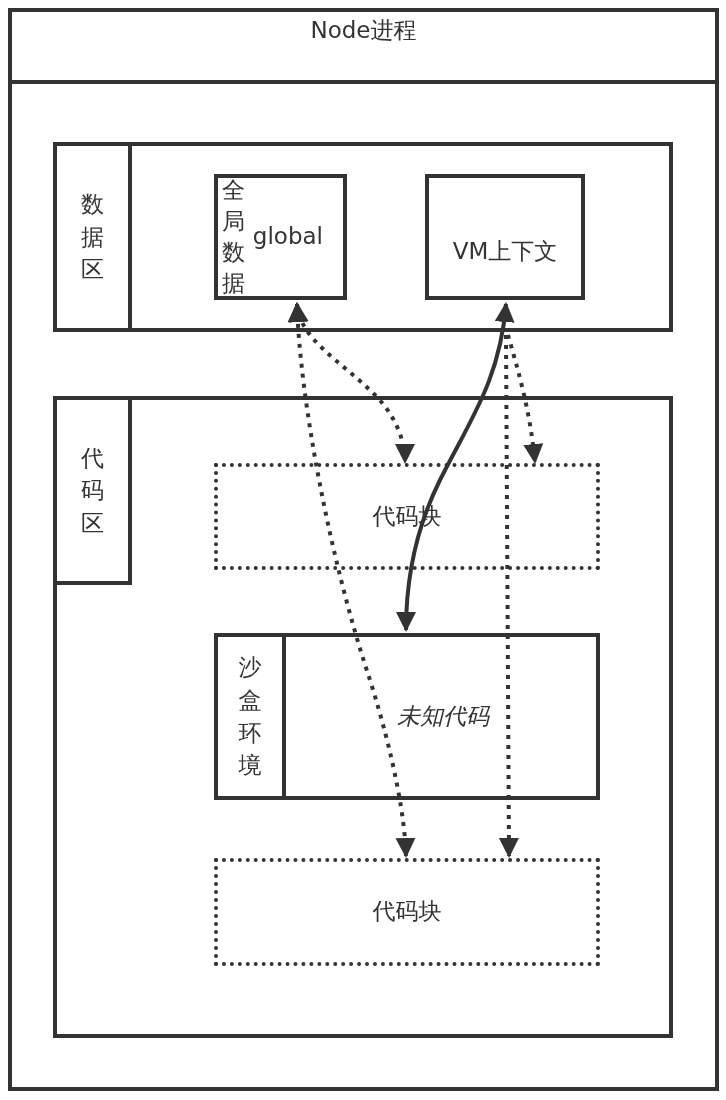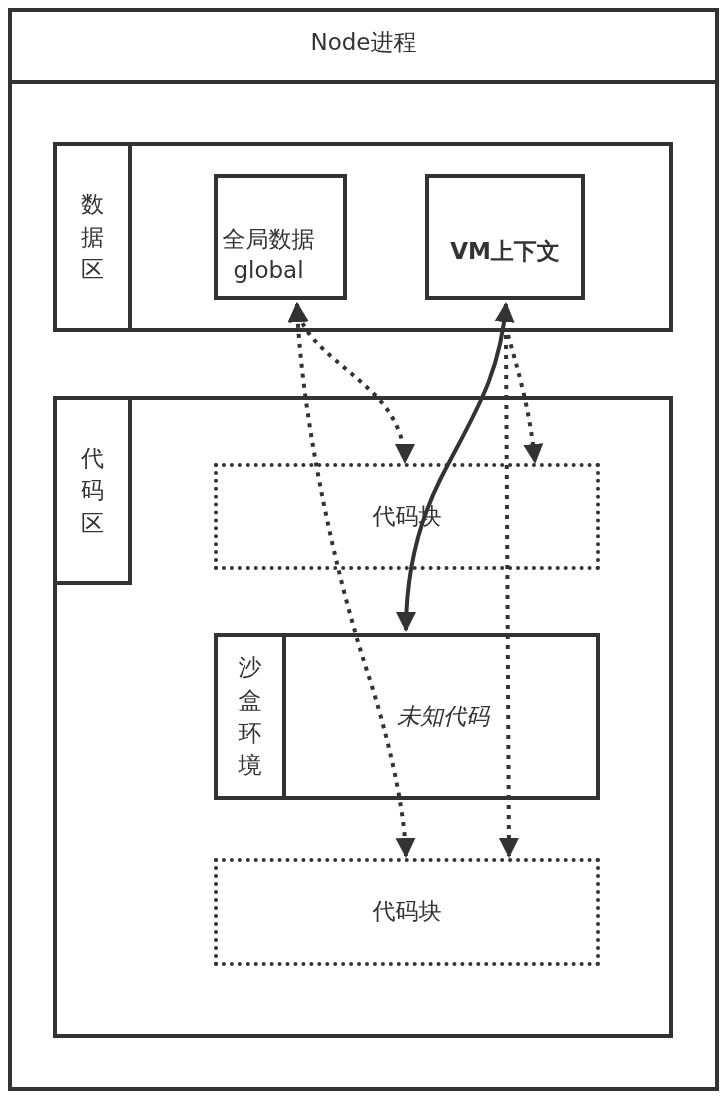--- a/index.html
+++ b/index.html
@@ -11,38 +11,38 @@
            text-align: center; font-size: 23px; color: #333333; line-height: 1.35; }
   .vlabel { position: absolute; display: flex; flex-direction: column; align-items: center;
             justify-content: center; font-size: 23px; color: #333333; line-height: 1.42; }
   svg#edges { position: absolute; left: 0; top: 0; width: 726px; height: 1100px; pointer-events: none; }
 </style>
 </head>
 <body>
 
 <div class="box" style="left:8px; top:8px; width:711px; height:1083px;"></div>
 <div class="box" style="left:8px; top:8px; width:711px; height:76px;"></div>
-<div class="label" style="left:8px; top:12px; width:711px; height:62px;">Node进程</div>
+<div class="label" style="left:8px; top:0; width:711px; height:62px;">Node进程</div>
 
 <div class="box" style="left:53px; top:142px; width:620px; height:190px;"></div>
 <div class="box" style="left:53px; top:142px; width:79px; height:190px;"></div>
 <div class="vlabel" style="left:53px; top:142px; width:79px; height:190px;">
   <span>数</span>
   <span>据</span>
   <span>区</span>
 </div>
 
 <div class="box" style="left:214px; top:174px; width:133px; height:126px;"></div>
-<div class="label" style="left:214px; top:192px; width:109px; height:126px; flex-direction:column;">
+<div class="label" style="left:214px; top:174px; width:109px; height:126px; ">
   <span>全局数据</span>
   <span>global</span>
 </div>
 
 <div class="box" style="left:425px; top:174px; width:160px; height:126px;"></div>
-<div class="label" style="left:425px; top:174px; width:160px; height:155px;font-weight:bold;">VM上下文</div>
+<div class="label" style="left:425px; top:174px; width:160px; height:155px;">VM上下文</div>
 
 <div class="box" style="left:53px; top:396px; width:620px; height:642px;"></div>
 <div class="box" style="left:53px; top:396px; width:79px; height:189px;"></div>
 <div class="vlabel" style="left:53px; top:396px; width:79px; height:189px;">
   <span>代</span>
   <span>码</span>
   <span>区</span>
 </div>
 
 <div class="dotted" style="left:214px; top:463px; width:386px; height:107px;"></div>

